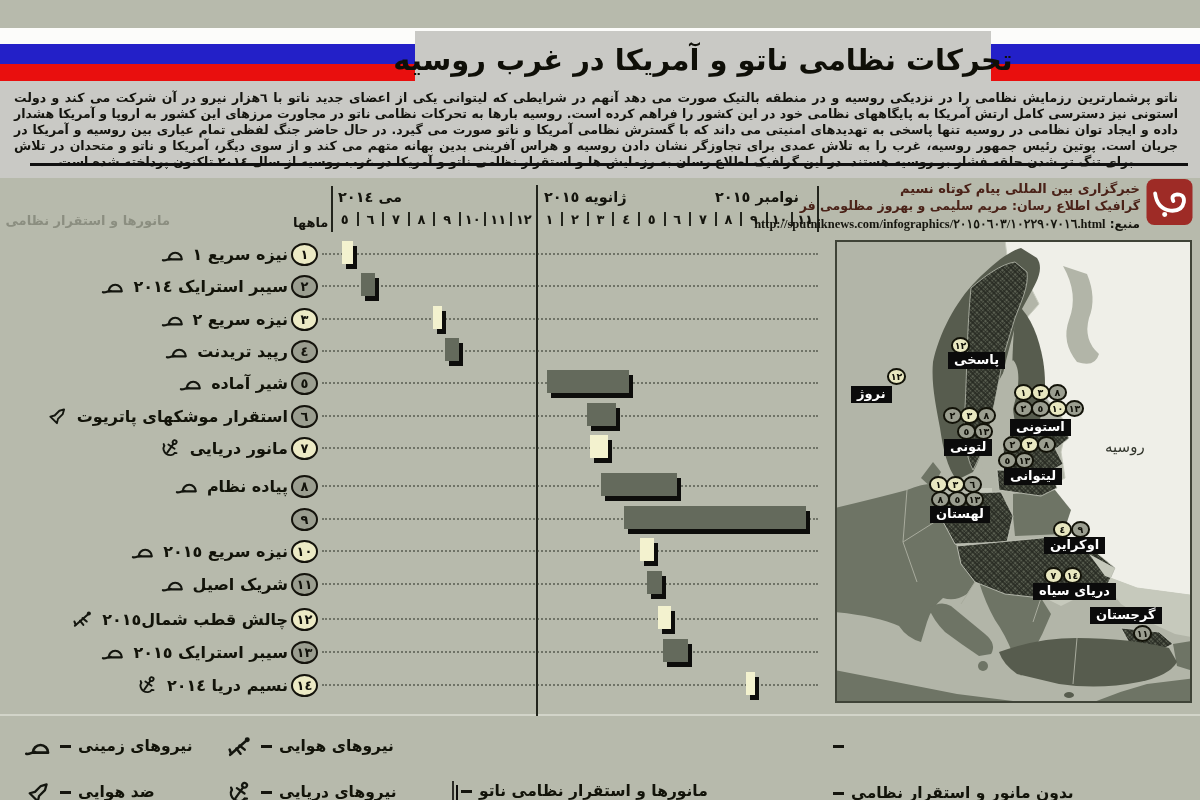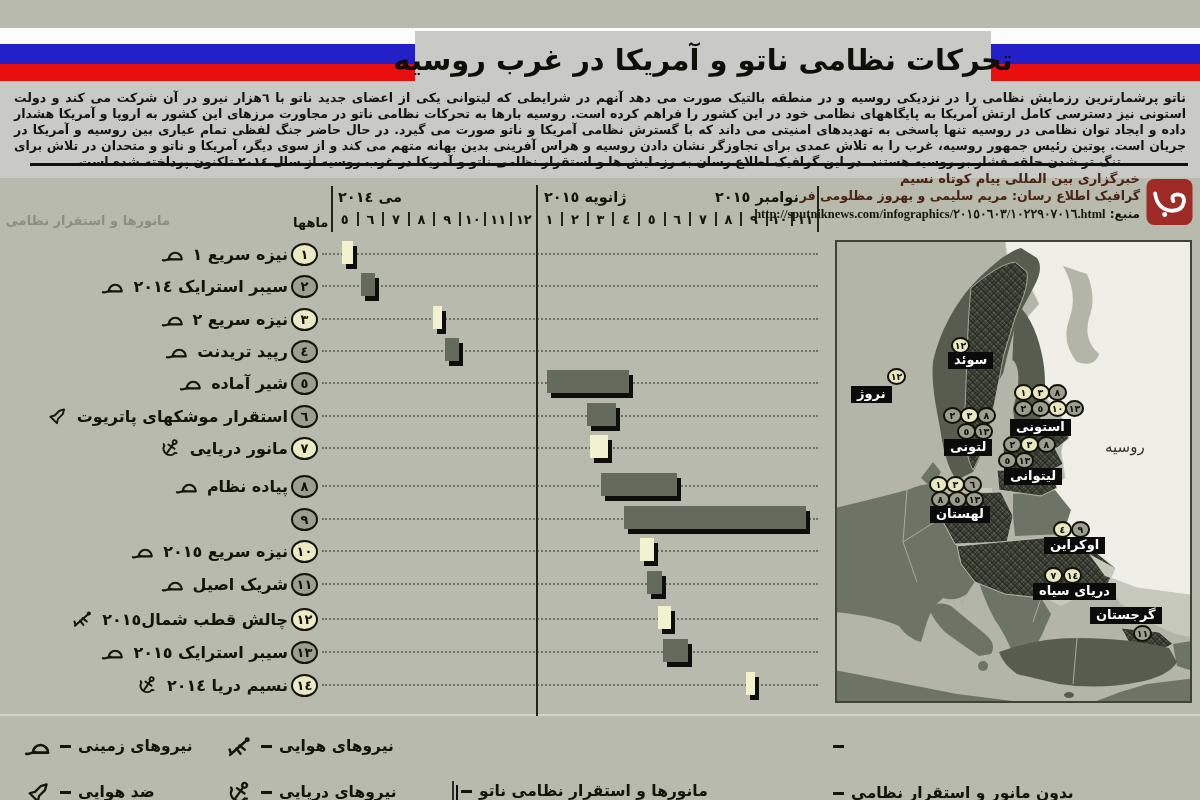--- a/index.html
+++ b/index.html
@@ -6,24 +6,24 @@
   .page{position:relative;width:1200px;height:800px;background:#b7baac;overflow:hidden;
         font-family:"DejaVu Sans",sans-serif;margin-top:28px;}
   .stripe{position:absolute;left:0;width:1200px;}
   .f-white{top:0;height:16px;background:#fcfcfa;}
   .f-blue{top:16px;height:20px;background:#2320c8;}
   .f-red{top:36px;height:17px;background:#e90f0e;}
   .title-box{position:absolute;left:415px;top:3px;width:576px;height:58px;background:#c9c9c5;
              display:flex;align-items:center;justify-content:center;z-index:3;}
   .title-box h1{margin:0;font-size:29px;font-weight:bold;color:#0f0f08;direction:rtl;white-space:nowrap;}
   .intro-band{position:absolute;left:0;top:53px;width:1200px;height:97px;background:#c9c9c5;}
-  .intro-band p{margin:0;padding:9px 14px 0 14px;direction:rtl;text-align:justify;text-align-last:center;
+  .intro-band p{margin:0;padding:9px 22px 0 14px;direction:rtl;text-align:justify;text-align-last:center;
                 font-size:12.5px;font-weight:bold;line-height:1.28;color:#14140e;}
   .intro-rule{position:absolute;left:30px;top:82px;width:1158px;height:2.5px;background:#101010;}
-  .credits{position:absolute;right:60px;top:143px;width:480px;direction:rtl;text-align:right;z-index:2;}
+  .credits{position:absolute;right:60px;top:153px;width:480px;direction:rtl;text-align:right;z-index:2;}
   .cr1{font-size:13px;font-weight:bold;color:#4a2218;}
   .cr2{font-size:12.5px;font-weight:bold;color:#4a2218;margin-top:2px;}
   .cr3{font-size:12px;font-weight:bold;color:#16160f;margin-top:3px;}
   .url{direction:ltr;unicode-bidi:embed;font-family:"Liberation Serif",serif;font-size:12.5px;}
   .logo{position:absolute;left:1146px;top:151px;width:47px;height:46px;}
   .rows-header{position:absolute;left:20px;top:185px;width:150px;font-size:13px;font-weight:bold;
                color:#8b8e80;direction:rtl;text-align:right;white-space:nowrap;}
   .months-label{position:absolute;left:293px;top:187px;font-size:13px;font-weight:bold;color:#14140d;direction:rtl;}
   .ylabel{position:absolute;top:161px;font-size:14.5px;font-weight:bold;color:#14140d;direction:rtl;white-space:nowrap;}
   .mcell{position:absolute;top:184px;height:17px;font-size:13px;font-weight:bold;text-align:center;color:#14140d;}
@@ -136,21 +136,21 @@
       <path d="M336,402 L360,398 L360,430 L340,424 Z" fill="#6e7465"></path>
       <path d="M162,410 Q200,396 240,396 Q292,396 332,406 L340,420 Q332,434 302,440 Q262,448 222,442 L180,432 Q166,422 162,410 Z" fill="#575c4e"></path>
       <ellipse cx="232" cy="453" rx="5" ry="3" fill="#575c4e"></ellipse>
       <path d="M-2,428 Q60,440 120,452 L200,462 L-2,463 Z" fill="#6e7465"></path>
       <path d="M250,463 Q280,450 310,442 L360,436 L360,463 Z" fill="#6e7465"></path>
       <path d="M70,248 L66,300 L80,340 M104,276 L66,300 M138,340 L124,362 M204,356 L196,380 M240,396 L236,442" fill="none" stroke="#a8ab9d" stroke-width="1"></path>
     </svg>
     <div class="russia-label">روسیه</div>
   <div class="map-label" style="left: 14px; top: 144px;">نروژ</div>
       <div class="mbadge nato" style="left: 50px; top: 126px;">١٢</div>
-      <div class="map-label" style="left: 111px; top: 110px;">سوئد</div>
+      <div class="map-label" style="left: 111px; top: 110px;">پاسخی</div>
       <div class="mbadge nato" style="left: 114px; top: 95px;">١٢</div>
       <div class="map-label" style="left: 173px; top: 177px;">استونی</div>
       <div class="mbadge nato" style="left: 177px; top: 142px;">١</div>
       <div class="mbadge nato" style="left: 194px; top: 142px;">٣</div>
       <div class="mbadge us" style="left: 211px; top: 142px;">٨</div>
       <div class="mbadge us" style="left: 177px; top: 158px;">٢</div>
       <div class="mbadge us" style="left: 194px; top: 158px;">٥</div>
       <div class="mbadge nato" style="left: 211px; top: 158px;">١٠</div>
       <div class="mbadge us" style="left: 228px; top: 158px;">١٣</div>
       <div class="map-label" style="left: 107px; top: 197px;">لتونی</div>

